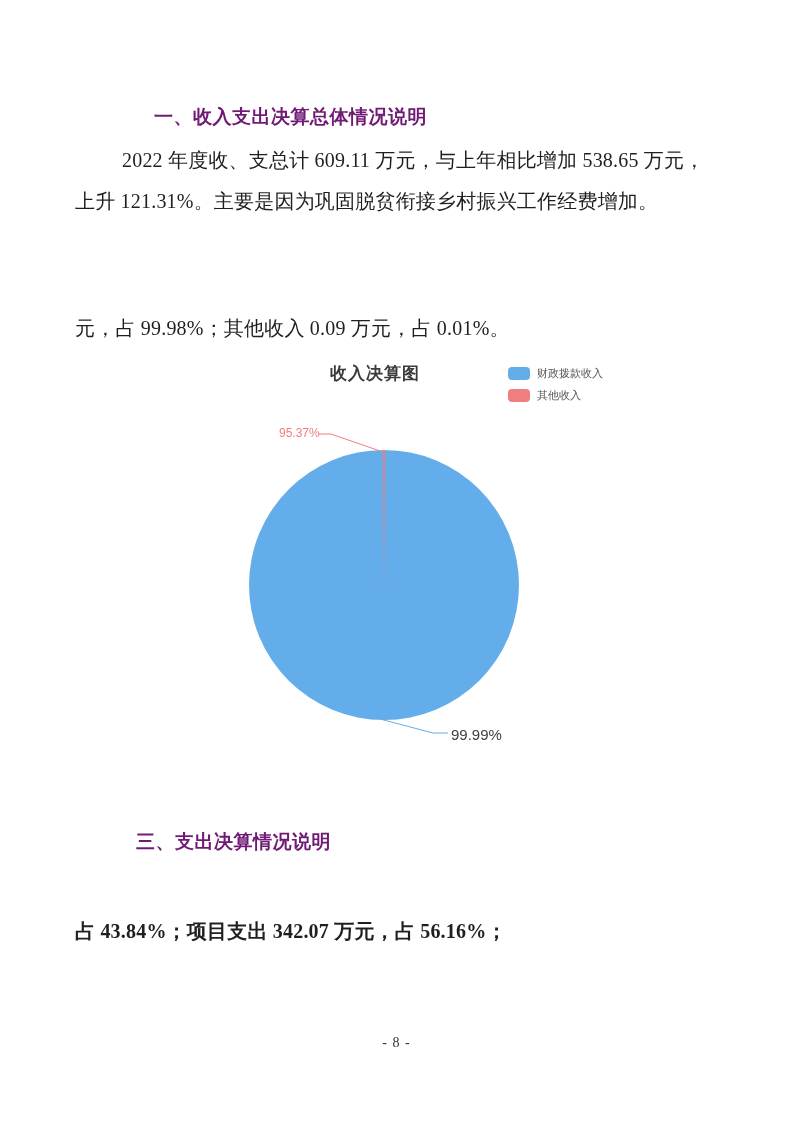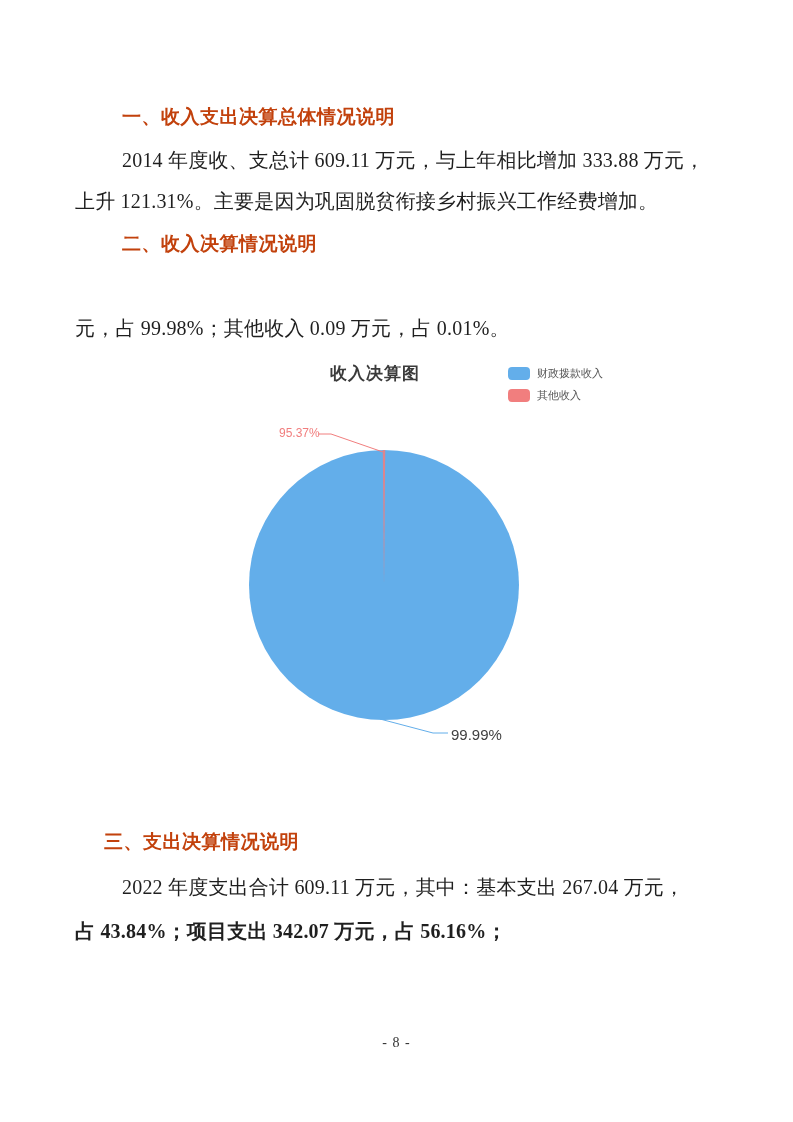--- a/index.html
+++ b/index.html
@@ -10,23 +10,24 @@
     background:#ffffff;
     overflow:hidden;
     font-family:"Liberation Serif","DejaVu Serif",serif;
     color:#1f1f1f;
   }
   .heading{
     position:absolute;
     font-family:Liberation Sans, sans-serif;
     font-weight:bold;
     font-size:19px;
-    color:#c2410c;
+    color:#701a75;
     white-space:nowrap;
     letter-spacing:0.5px;
+    margin-left:32px;
   }
   .bodyline{
     position:absolute;
     font-size:20px;
     white-space:nowrap;
     letter-spacing:0.2px;
   }
   .chart-title{
     position:absolute;
     left:330px;top:362px;
@@ -67,24 +68,23 @@
     color:#333333;
     letter-spacing:1px;
   }
 </style>
 </head>
 <body>
 
 <div class="page">
 
   <div class="heading" style="left:122px;top:104px;">一、收入支出决算总体情况说明</div>
-  <div class="bodyline" style="left:122px;top:147px;">2014 年度收、支总计 609.11 万元，与上年相比增加 333.88 万元，</div>
+  <div class="bodyline" style="left:122px;top:147px;">2022 年度收、支总计 609.11 万元，与上年相比增加 538.65 万元，</div>
   <div class="bodyline" style="left:75px;top:188px;">上升 121.31%。主要是因为巩固脱贫衔接乡村振兴工作经费增加。</div>
 
-  <div class="heading" style="left:122px;top:231px;">二、收入决算情况说明</div>
   <div class="bodyline" style="left:75px;top:315px;">元，占 99.98%；其他收入 0.09 万元，占 0.01%。</div>
 
   <div class="chart-title">收入决算图</div>
 
   <div class="legend">
     <div class="legend-row">
       <span class="legend-swatch" style="background-color: rgb(99, 174, 234);"></span>
       <span class="legend-label">财政拨款收入</span>
     </div>
     <div class="legend-row">
@@ -101,18 +101,17 @@
 
     <polyline points="88,24 101,24 153,42" fill="none" stroke-width="1" stroke="#f17e7e"></polyline>
 
     <polyline points="150,309 203,323 218,323" fill="none" stroke-width="1" stroke="#63aeea"></polyline>
   </svg>
 
   <div class="pct-label pct-other" style="color: rgb(241, 126, 126);">95.37%</div>
   <div class="pct-label pct-fiscal" style="color: #404040;">99.99%</div>
 
   <div class="heading" style="left:104px;top:829px;">三、支出决算情况说明</div>
-  <div class="bodyline" style="left:122px;top:874px;">2022 年度支出合计 609.11 万元，其中：基本支出 267.04 万元，</div>
   <div class="bodyline" style="left:75px;top:918px;font-weight:bold;">占 43.84%；项目支出 342.07 万元，占 56.16%；</div>
 
   <div class="pagenum">- 8 -</div>
 
 </div>
 
 </body></html>

